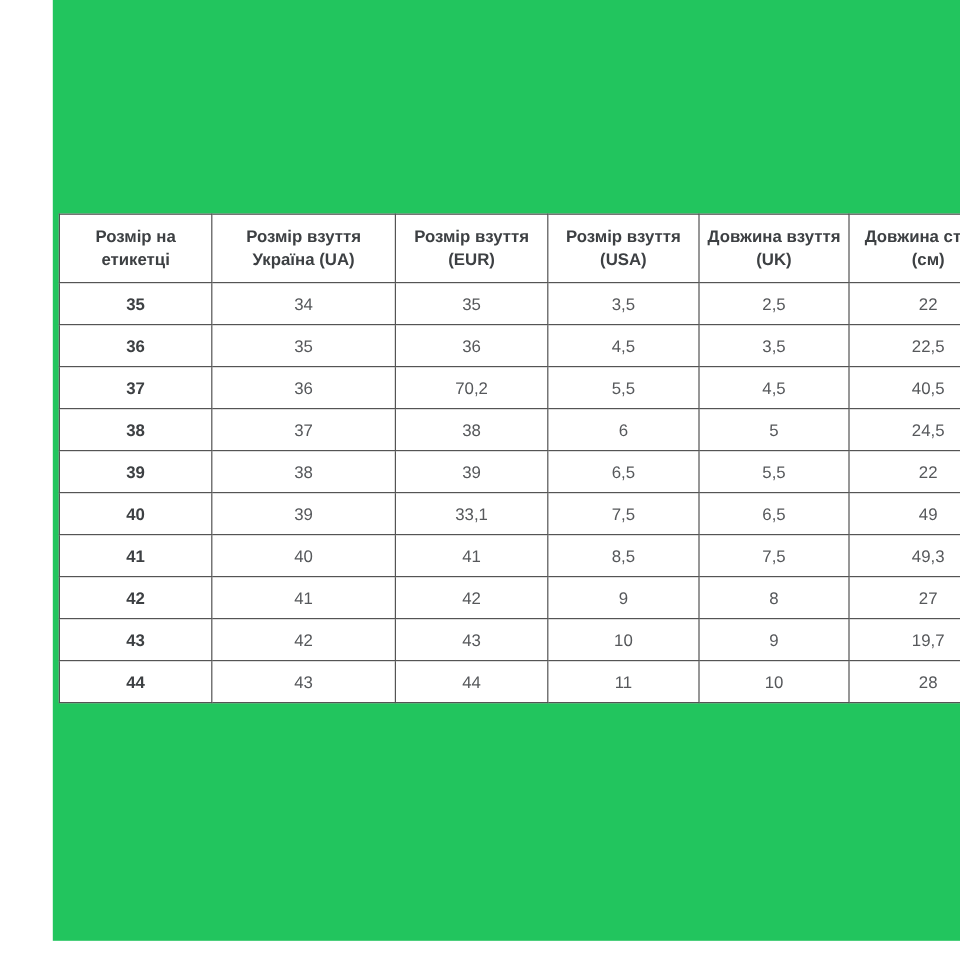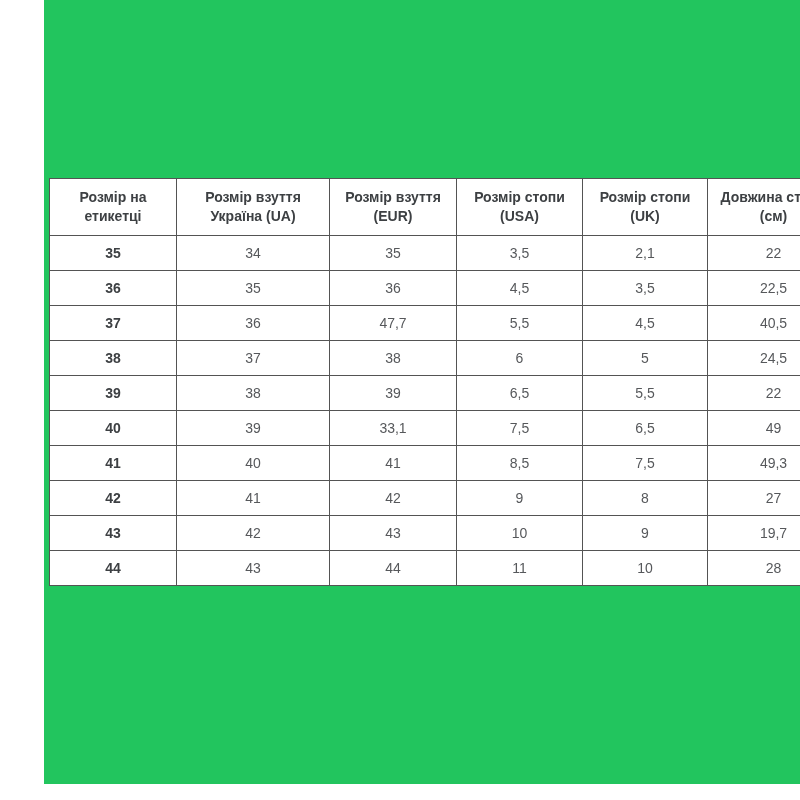--- a/index.html
+++ b/index.html
@@ -63,46 +63,46 @@
       <col style="width:127px">
       <col style="width:126px">
       <col style="width:125px">
       <col style="width:132px">
     </colgroup>
     <thead>
       <tr>
         <th>Розмір на етикетці</th>
         <th>Розмір взуття Україна (UA)</th>
         <th>Розмір взуття (EUR)</th>
-        <th>Розмір стопи (USA)</th>
-        <th>Розмір стопи (UK)</th>
+        <th>Розмір взуття (USA)</th>
+        <th>Довжина взуття (UK)</th>
         <th>Довжина стопи (см)</th>
       </tr>
     </thead>
     <tbody>
       <tr>
         <td class="rowlabel">35</td>
         <td>34</td>
         <td>35</td>
         <td>3,5</td>
-        <td>2,1</td>
+        <td>2,5</td>
         <td>22</td>
       </tr>
       <tr>
         <td class="rowlabel">36</td>
         <td>35</td>
         <td>36</td>
         <td>4,5</td>
         <td>3,5</td>
         <td>22,5</td>
       </tr>
       <tr>
         <td class="rowlabel">37</td>
         <td>36</td>
-        <td>47,7</td>
+        <td>70,2</td>
         <td>5,5</td>
         <td>4,5</td>
         <td>40,5</td>
       </tr>
       <tr>
         <td class="rowlabel">38</td>
         <td>37</td>
         <td>38</td>
         <td>6</td>
         <td>5</td>

